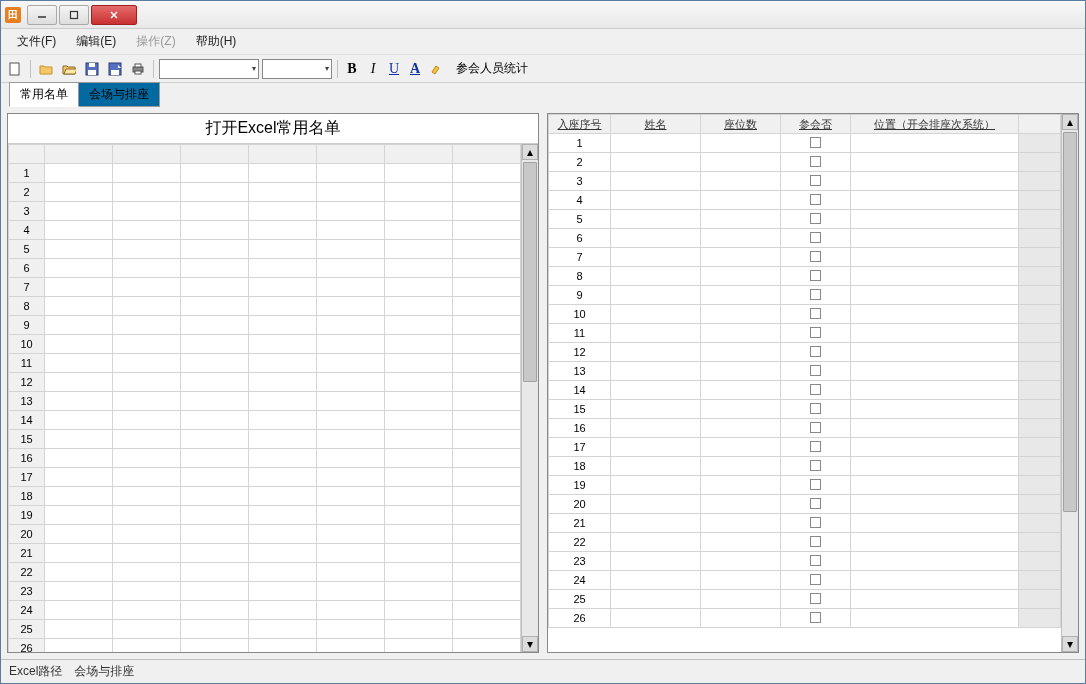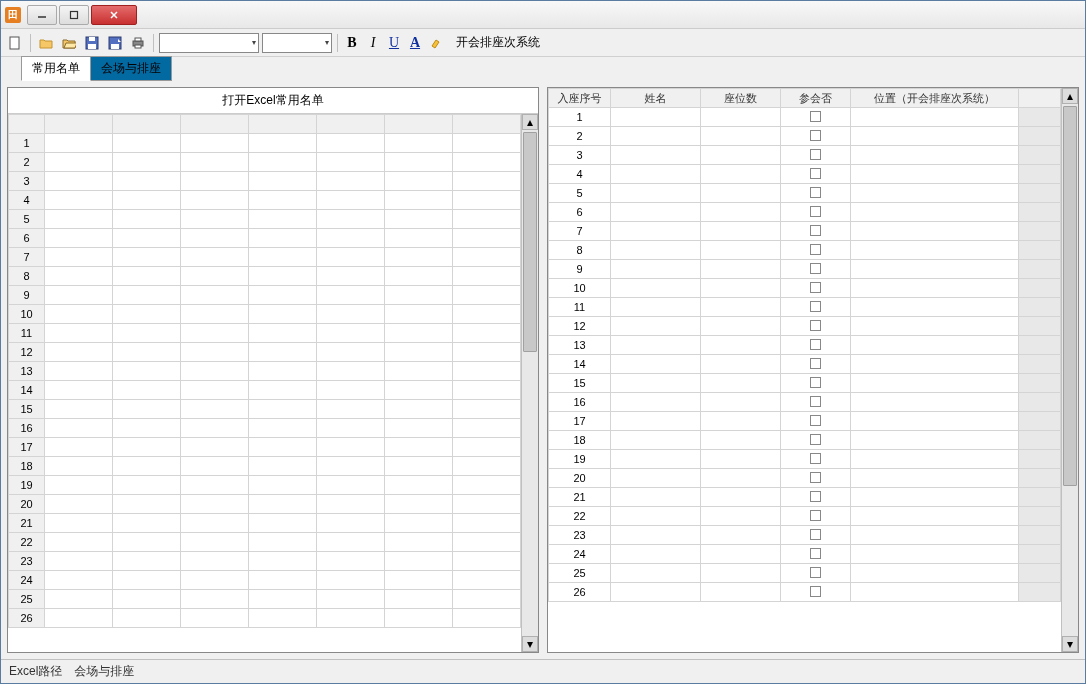--- a/index.html
+++ b/index.html
@@ -17,31 +17,31 @@
 .menu-item { padding: 3px 8px; cursor: pointer; color:#222; }
 .menu-item.disabled { color:#999; cursor:default; }
 .toolbar { height: 28px; background: #f0f0f0; display: flex; align-items: center; padding: 0 4px; gap: 3px; border-bottom: 1px solid #d0d0d0; }
 .tool-btn { width: 20px; height: 20px; display: flex; align-items: center; justify-content: center; cursor: pointer; border:1px solid transparent; }
 .toolbar-sep { width:1px; height:18px; background:#c0c0c0; margin:0 2px; }
 .combo { height: 20px; border:1px solid #888; background:#fff; display:flex; align-items:center; padding:0 2px; }
 .combo-long { width:100px; }
 .combo-short { width:70px; }
 .combo-arrow { margin-left:auto; font-size:8px; color:#444; }
 .stat-link { color:#000; margin-left:6px; cursor:pointer; }
-.tabstrip { height: 24px; display:flex; align-items:flex-end; padding-left:20px; background:#f0f0f0; }
+.tabstrip { height: 24px; display:flex; align-items:flex-end; padding-left:8px; background:#f0f0f0; }
 .tab { padding:3px 10px; border:1px solid #999; background:#0369a1; cursor:pointer; margin-right:-1px; position:relative; }
 .tab.active { background:#fff; border-bottom-color:#fff; z-index:2; }
 .content { flex:1; display:flex; gap:8px; padding:6px; background:#f0f0f0; overflow:hidden; }
 .panel { flex:1; background:#fff; border:1px solid #888; display:flex; flex-direction:column; overflow:hidden; }
-.panel-title { text-align:center; padding:4px 0; font-size:12px; border-bottom:1px solid #ccc; background:#fff; }
+.panel-title { text-align:center; padding:4px 0; font-size:16px; border-bottom:1px solid #ccc; background:#fff; }
 .grid-wrap { flex:1; display:flex; overflow:hidden; }
 .grid-scroll { flex:1; overflow:hidden; }
 table.grid { border-collapse:collapse; width:100%; table-layout:fixed; }
 table.grid th, table.grid td { border:1px solid #d4d4d4; height:19px; font-size:11px; text-align:center; background:#fff; overflow:hidden; }
-table.grid th { background:#f0f0f0; font-weight:normal; color:#333; }
+table.grid th { background:#f0f0f0; font-weight:normal; color:#333;text-decoration:underline; }
 .rowhead { width:36px; background:#f0f0f0 !important; text-align:center; }
 .vscroll { width:17px; background:#e8e8e8; border-left:1px solid #c0c0c0; position:relative; }
 .vscroll-thumb { position:absolute; left:1px; right:1px; background:#c8c8c8; border:1px solid #a0a0a0; border-radius:1px; }
 .vscroll-btn { position:absolute; left:0; right:0; height:16px; background:#dcdcdc; border:1px solid #b0b0b0; display:flex; align-items:center; justify-content:center; }
 .vscroll-btn.top { top:0; }
 .vscroll-btn.bot { bottom:0; }
 .statusbar { height:24px; background:#f0f0f0; border-top:1px solid #c0c0c0; display:flex; align-items:center; padding:0 8px; gap:12px; font-size:12px; color:#333; }
 .chk { width:11px; height:11px; border:1px solid #888; display:inline-block; background:#fff; }
 .ico-new { stroke:#555; fill:#fff; }
 .ico-folder { fill:#f5c767; stroke:#c49430; }
@@ -73,20 +73,26 @@
         </div>
       <div class="win-btn win-close">
           <svg viewBox="0 0 10 10">
             <line x1="2" y1="2" x2="8" y2="8" stroke-width="1.5"></line>
             <line x1="8" y1="2" x2="2" y2="8" stroke-width="1.5"></line>
           </svg>
         </div>
     </div>
   </div>
 
+  <div class="menubar">
+    <div class="menu-item">文件(F)</div>
+    <div class="menu-item">编辑(E)</div>
+    <div class="menu-item disabled">操作(Z)</div>
+    <div class="menu-item">帮助(H)</div>
+  </div>
 
   <div class="toolbar">
     <div class="tool-btn">
         <svg width="14" height="14" viewBox="0 0 14 14">
           <rect x="2" y="1" width="9" height="12" class="ico-new"></rect>
         </svg>
       </div>
     <div class="toolbar-sep"></div>
     <div class="tool-btn">
         <svg width="14" height="14" viewBox="0 0 14 14">
@@ -130,21 +136,21 @@
     <div class="toolbar-sep"></div>
     <div class="fmt-btn fmt-bold">B</div>
     <div class="fmt-btn fmt-italic">I</div>
     <div class="fmt-btn fmt-under">U</div>
     <div class="fmt-btn colorA">A</div>
     <div class="tool-btn">
         <svg width="14" height="14" viewBox="0 0 14 14">
           <path d="M2 10l4-6 3 2-4 6z" fill="#f5c23a" stroke="#c08a10"></path>
         </svg>
       </div>
-    <div class="stat-link">开会排座次系统</div>
+    <div class="stat-link">参会人员统计</div>
   </div>
 
   <div class="tabstrip">
     <div class="tab active">常用名单</div>
     <div class="tab">会场与排座</div>
   </div>
 
   <div class="content">
 
     <div class="panel">

